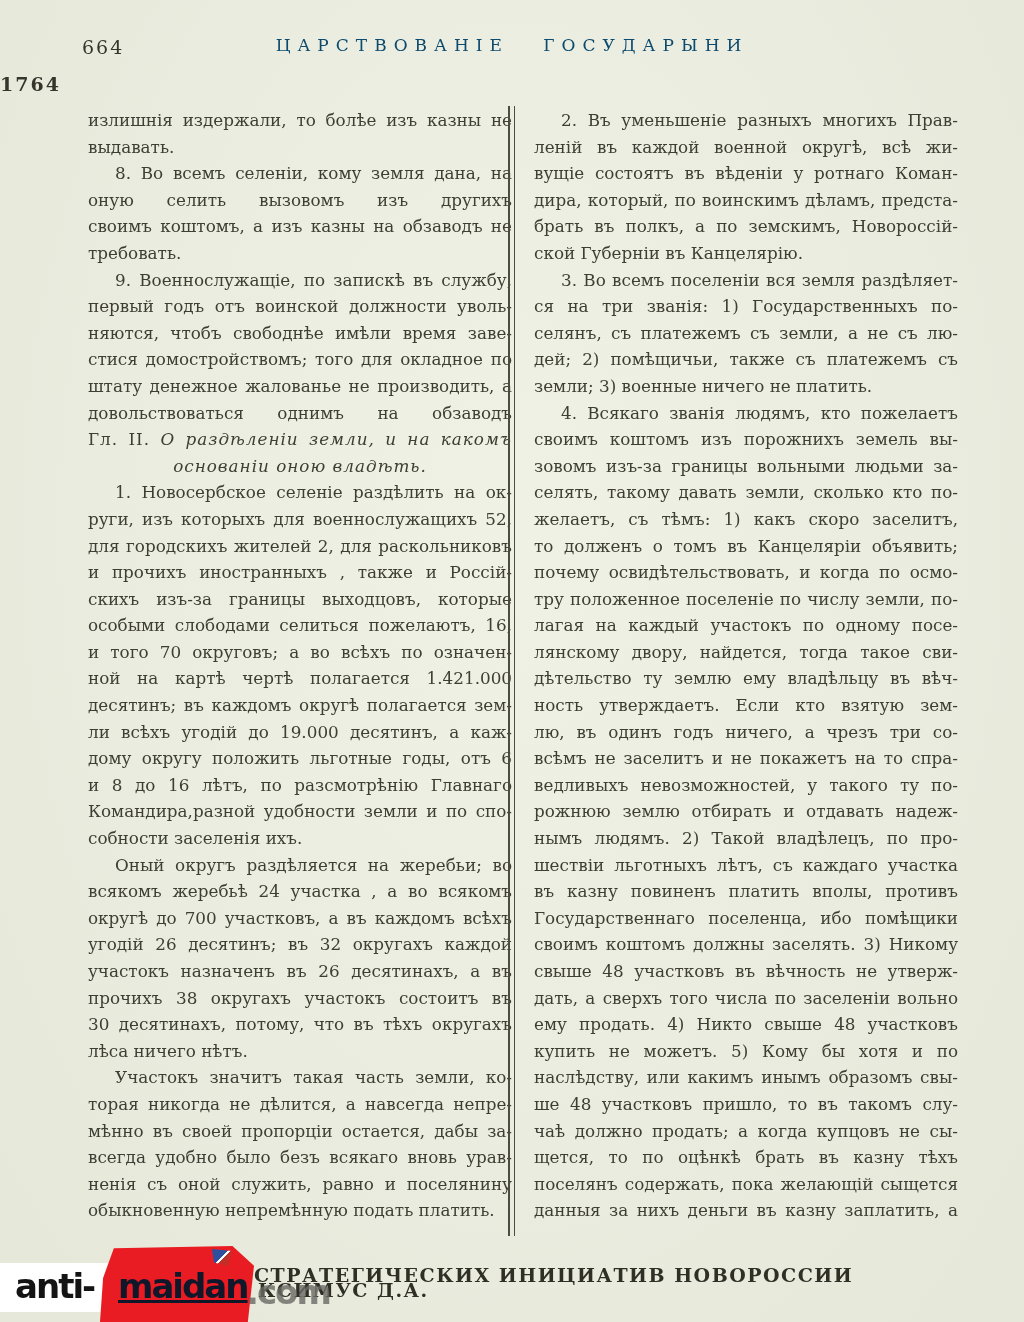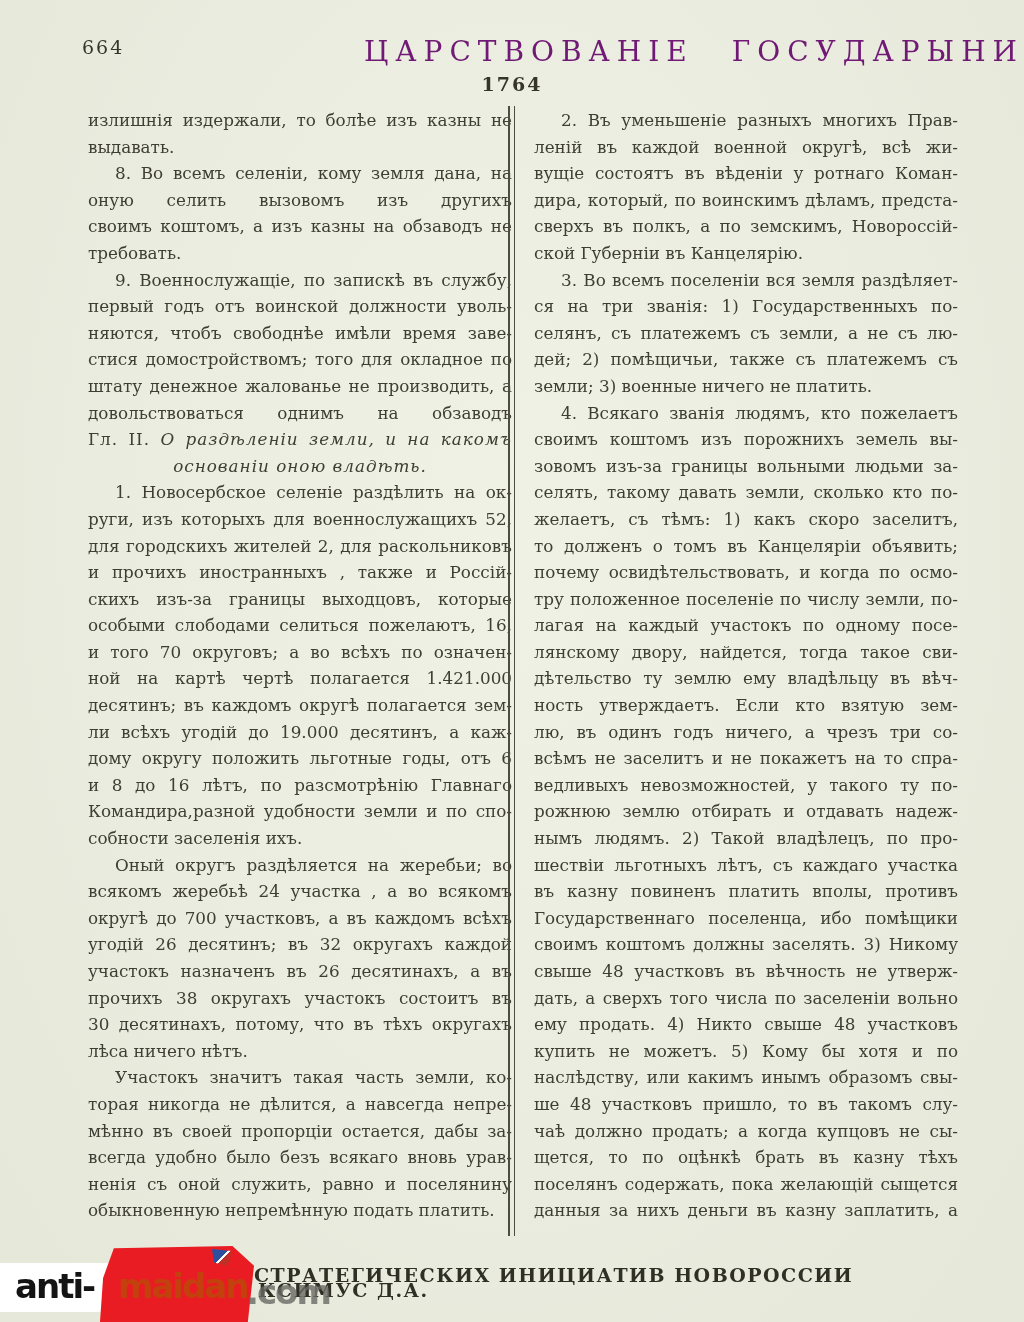--- a/index.html
+++ b/index.html
@@ -17,26 +17,26 @@
       radial-gradient(ellipse at 50% 40%, rgba(255,255,255,0.10), rgba(120,120,90,0.06) 90%);
   }
 
   
   .pagenum {
     position:absolute; left:82px; top:36px;
     font-size:19px; letter-spacing:2px; color:#35352c;text-align:center;
   }
   .hdr-title {
     position:absolute; left:0; right:0; top:35px;
-    text-align:right; font-size:28px;
-    letter-spacing:7px; word-spacing:22px; color:#701a75;
+    text-align:center; font-size:17px;
+    letter-spacing:7px; word-spacing:22px; color:#0c4a6e;
   }
   .hdr-year {
     position:absolute; left:0; right:0; top:73px;
-    text-align:center; font-size:19px; font-weight:bold;
+    text-align:left; font-size:19px; font-weight:bold;
     letter-spacing:2px; color:#35352c;
   }
 
   
   .col {
     position:absolute; top:107px; width:424px;
     font-size:16.8px;
     margin-left:10px;
   }
   .col-left  { left:78px; }
@@ -74,21 +74,21 @@
     clip-path:polygon(9% 3%, 86% 0%, 100% 26%, 96% 100%, 0% 100%, 2% 42%);
   }
   .wm-anti {
     position:absolute; left:15px; top:1266px; z-index:3;
     font-family:"DejaVu Sans", sans-serif; font-weight:bold;
     font-size:34px; letter-spacing:-2px; color:#141414;
   }
   .wm-maidan {
     position:absolute; left:118px; top:1266px; z-index:3;
     font-family:"DejaVu Sans", sans-serif; font-weight:bold;
-    font-size:34px; letter-spacing:-2px; color:#c2410c;
+    font-size:34px; letter-spacing:-2px; color:#0f172a;text-decoration:underline;
   }
   .wm-com {
     position:absolute; left:246px; top:1272px; z-index:4;
     font-family:"DejaVu Sans", sans-serif; font-weight:bold;
     font-size:34px; letter-spacing:-2px; color:rgba(105,105,100,0.80);text-align:right;
   }
   .wm-flag {
     position:absolute; left:212px; top:1249px; width:20px; height:17px; z-index:3;
     background:linear-gradient(135deg, #2d4f9e 48%, #ffffff 48%, #ffffff 55%, #c03028 55%);
     clip-path:polygon(0 0, 100% 12%, 78% 100%, 10% 80%);
@@ -146,21 +146,21 @@
     <div class="ln v-j">всегда удобно было безъ всякаго вновь урав-</div>
     <div class="ln v-j">ненія съ оной служить, равно и поселянину</div>
     <div class="ln v-e">обыкновенную непремѣнную подать платить.</div>
   </div>
 <div class="divider"></div>
 <div class="col col-right" id="col-right">
     <div class="ln v-p">2. Въ уменьшеніе разныхъ многихъ Прав-</div>
     <div class="ln v-j">леній въ каждой военной округѣ, всѣ жи-</div>
     <div class="ln v-j">вущіе состоятъ въ вѣденіи у ротнаго Коман-</div>
     <div class="ln v-j">дира, который, по воинскимъ дѣламъ, предста-</div>
-    <div class="ln v-j">сверхъ въ полкъ, а по земскимъ, Новороссій-</div>
+    <div class="ln v-j">брать въ полкъ, а по земскимъ, Новороссій-</div>
     <div class="ln v-e">ской Губерніи въ Канцелярію.</div>
     <div class="ln v-p">3. Во всемъ поселеніи вся земля раздѣляет-</div>
     <div class="ln v-j">ся на три званія: 1) Государственныхъ по-</div>
     <div class="ln v-j">селянъ, съ платежемъ съ земли, а не съ лю-</div>
     <div class="ln v-j">дей; 2) помѣщичьи, также съ платежемъ съ</div>
     <div class="ln v-e">земли; 3) военные ничего не платить.</div>
     <div class="ln v-p">4. Всякаго званія людямъ, кто пожелаетъ</div>
     <div class="ln v-j">своимъ коштомъ изъ порожнихъ земель вы-</div>
     <div class="ln v-j">зовомъ изъ-за границы вольными людьми за-</div>
     <div class="ln v-j">селять, такому давать земли, сколько кто по-</div>

